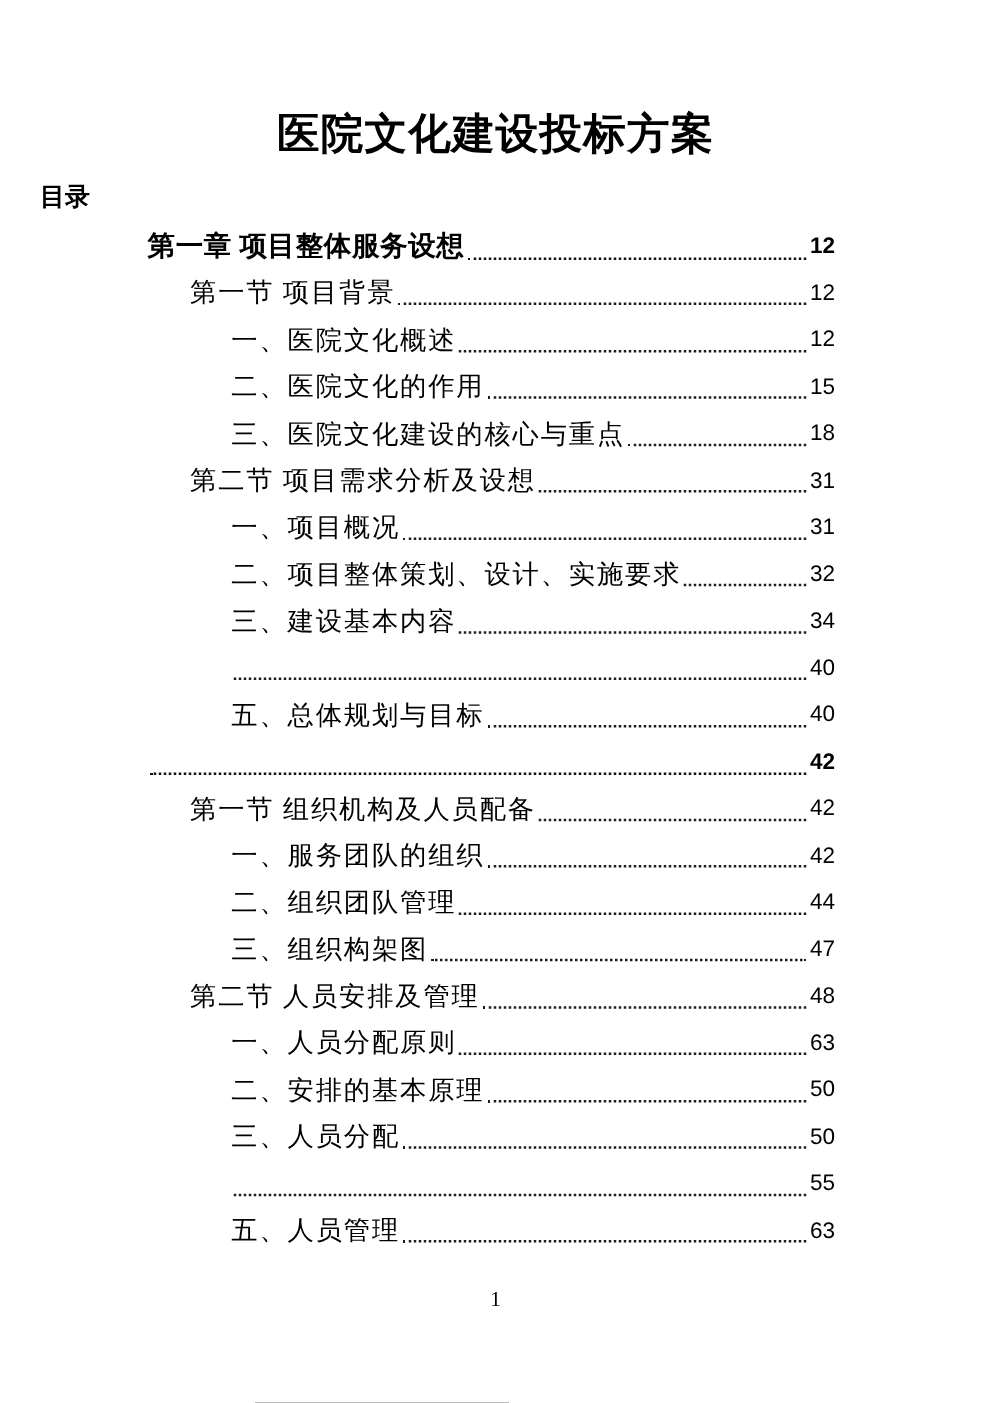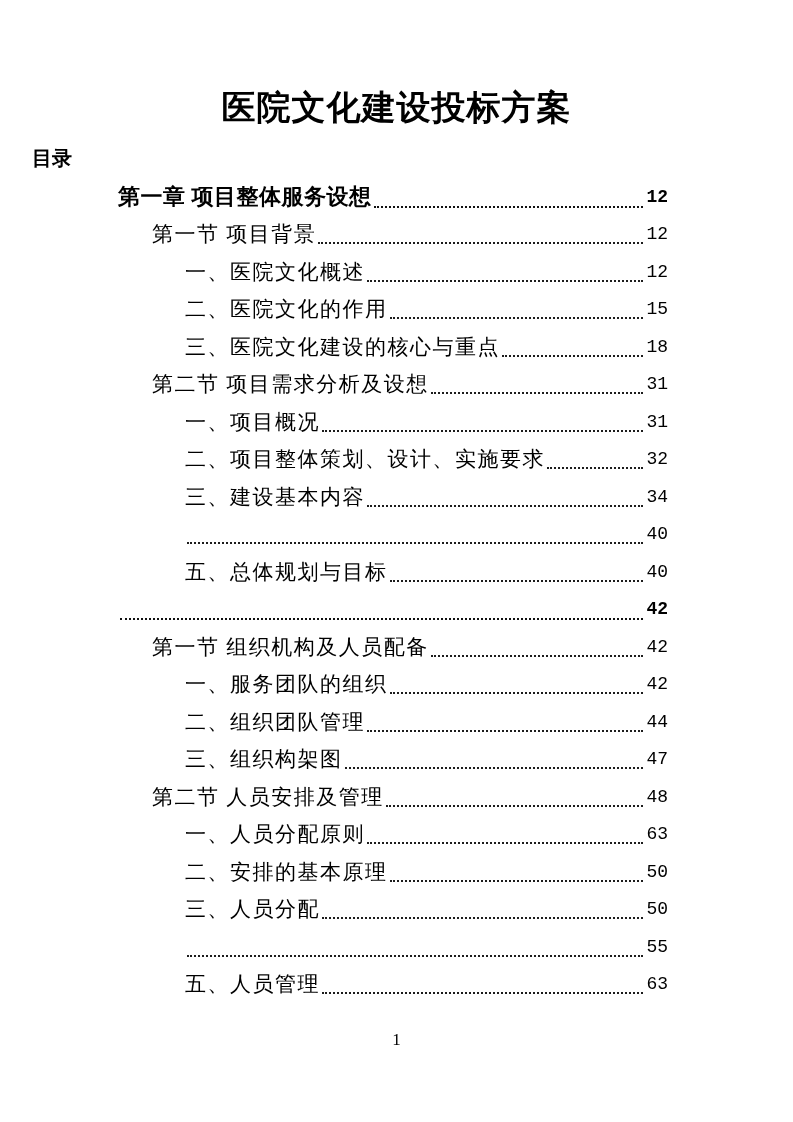--- a/index.html
+++ b/index.html
@@ -48,21 +48,21 @@
   }
   .toc-row .leader {
     flex: 1 1 auto;
     height: 0;
     align-self: flex-end;
     margin: 0 3px 9px 2px;
     border-bottom: 2px dotted #1c1c1c;
   }
   .toc-row .page-num {
     flex: 0 0 auto;
-    font-family: Liberation Mono, monospace;
+    font-family: Liberation Sans, sans-serif;
     font-size: 18px;
     text-align: right;
   }
   .toc-row.chapter {
     font-size: 22px;
     font-weight: bold;
   }
   .toc-row.chapter .label { letter-spacing: 0.5px; }
   .toc-row.chapter .leader { border-bottom: 2.5px dotted #111; margin-bottom: 8px; }
   .toc-row.chapter .page-num { font-weight: bold; }

